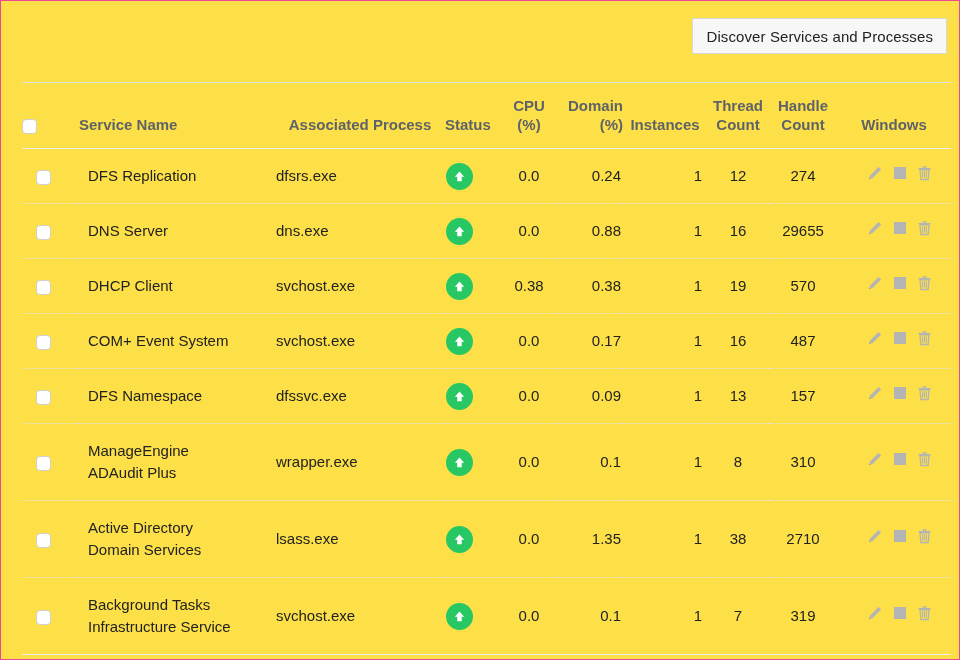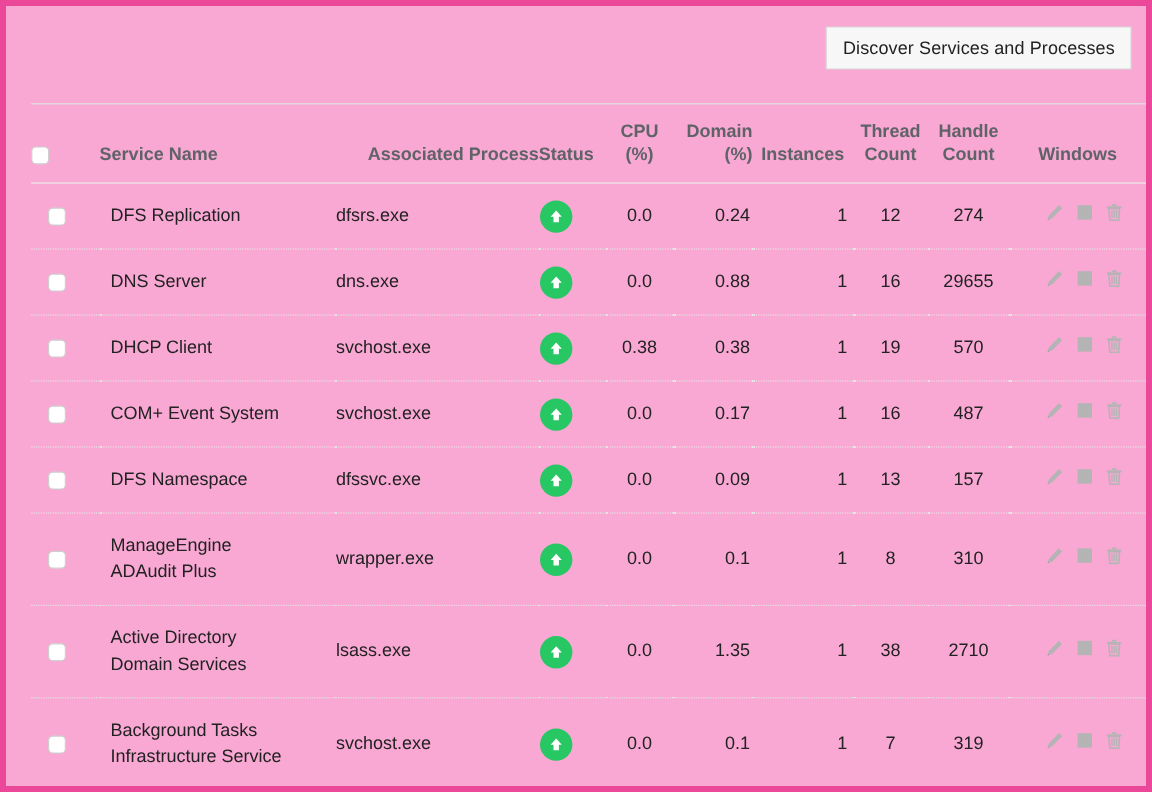--- a/index.html
+++ b/index.html
@@ -11,22 +11,22 @@
     height: 660px;
     background: #ffffff;
     font-family: "Liberation Sans", sans-serif;
     overflow: hidden;
   }
   #page {
     position: relative;
     width: 960px;
     height: 660px;
     box-sizing: border-box;
-    border: 5px solid #ec4899;
-    background: #f9a8d4;
+    border: 1px solid #ec4899;
+    background: #fde047;
     overflow: hidden;
   }
 
   
   .toolbar {
     position: absolute;
     top: 17px;
     right: 12px;
     height: 36px;
   }
@@ -93,21 +93,21 @@
     font-size: 15px;
     color: #5f6368;
     font-weight: bold;
     padding: 0 0 14px 0;
     vertical-align: bottom;
     line-height: 19px;
     border-bottom: 1px solid #ededed;
   }
   th.h-check   { text-align: left; padding-left: 14px; }
   th.h-name    { text-align: left; padding-left: 9px; }
-  th.h-proc    { text-align: right; padding-left: 0px; }
+  th.h-proc    { text-align: center; padding-left: 0px; }
   th.h-status  { text-align: left; padding-left: 3px; }
   th.h-cpu     { text-align: center; }
   th.h-mem     { text-align: right; padding-right: 2px;}
   th.h-inst    { padding-right: 5px;}
   th.h-thread  { text-align: center; }
   th.h-handle  { text-align: center; margin-top: 13px; }
   th.h-action  { text-align: center; padding-left: 12px; }
   .hdr-2line { display: block; }
 
   table.svc tbody td {

